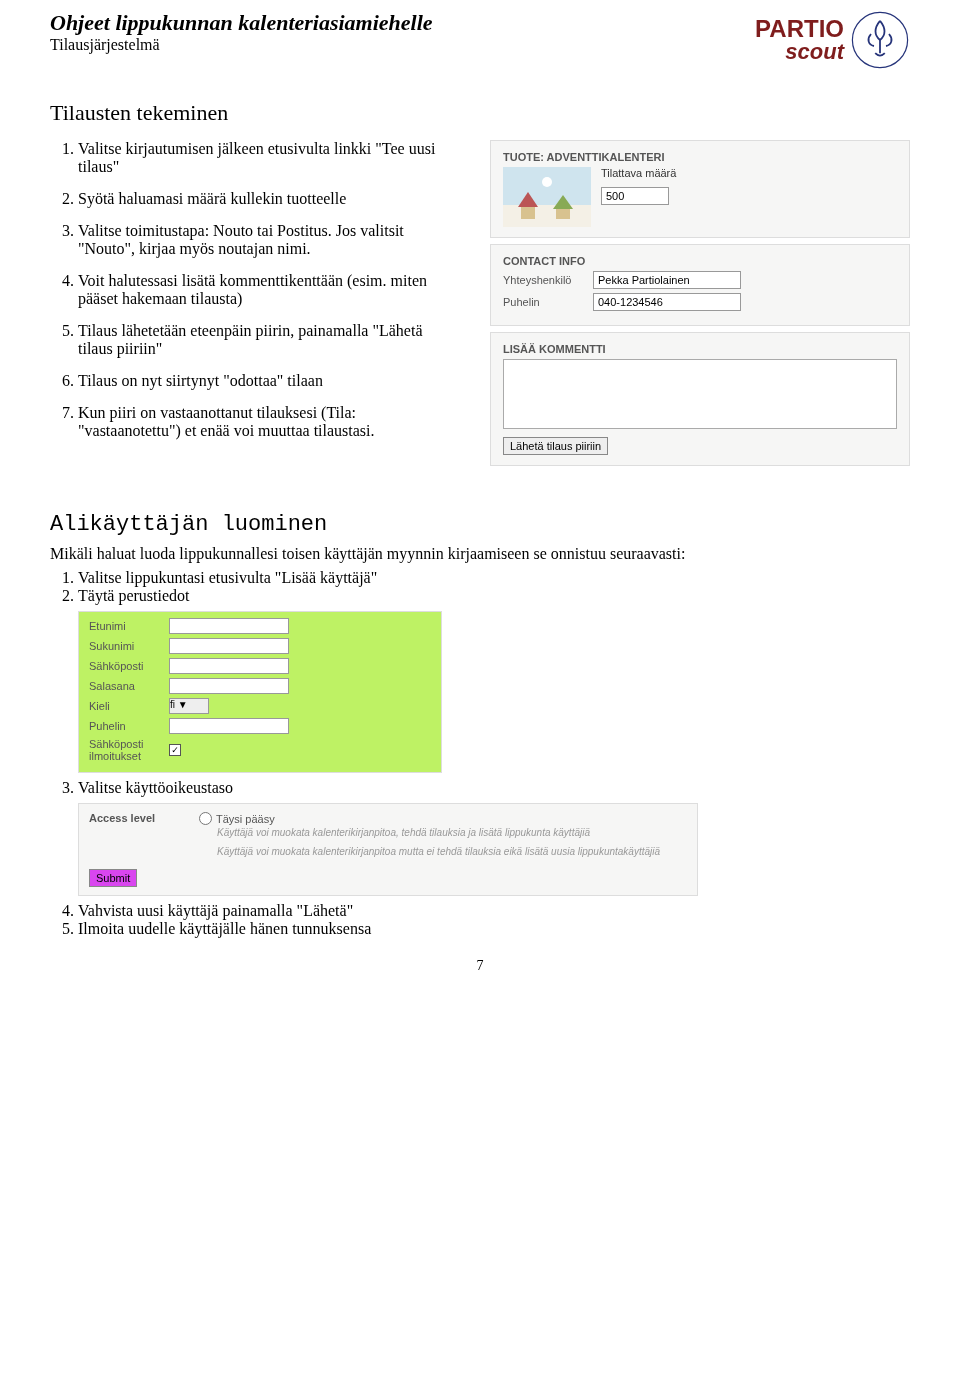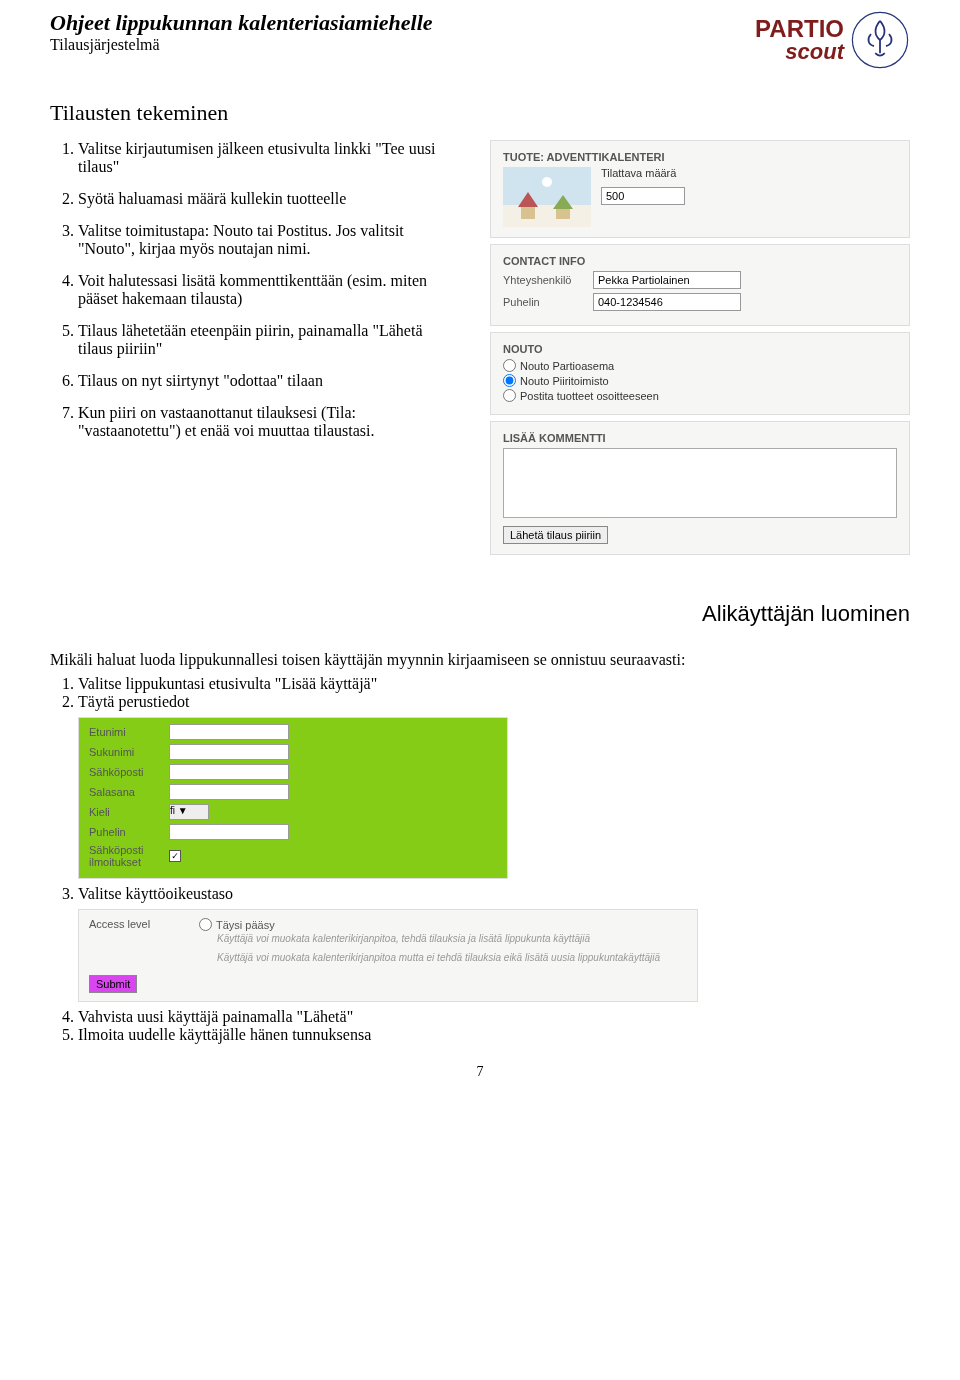--- a/index.html
+++ b/index.html
@@ -23,39 +23,39 @@
   .left-col { flex: 0 0 410px; font-size: 16px; font-family: Garamond, Georgia, serif; }
   .left-col ol { padding-left: 28px; }
   .left-col li { margin-bottom: 14px; }
   .right-col { flex: 1; }
   .form-block { border: 1px solid #ddd; background: #f6f6f5; padding: 10px 12px; font-family: Arial, sans-serif; font-size: 11px; color: #333; margin-bottom: 6px; }
   .form-label { font-weight: bold; color: #555; margin-bottom: 4px; }
   .product-row { display: flex; gap: 10px; }
   .product-img { width: 88px; height: 60px; }
   .product-right { flex: 1; }
   .input { border: 1px solid #999; background: #fff; font-size: 11px; padding: 2px 4px; font-family: Arial, sans-serif; }
-  .small-input { width: 84px; }
+  .small-input { width: 68px; }
   .wide-input { width: 148px; }
   .row { display: flex; align-items: center; margin-bottom: 4px; }
   .row .lbl { width: 90px; color: #555; }
   .radio-row { display: flex; align-items: center; gap: 4px; margin-bottom: 2px; }
   .textarea { width: 100%; height: 70px; border: 1px solid #aaa; background: #fff; resize: none; }
   .btn { border: 1px solid #888; background: #eee; font-size: 11px; padding: 2px 6px; font-family: Arial, sans-serif; cursor: pointer; margin-top: 6px; }
-  .sub-section-title { font-size: 22px; font-family: Liberation Sans, sans-serif; margin-bottom: 24px; margin-top: 30px; text-align: right; }
+  .sub-section-title { font-size: 22px; font-family: Liberation Mono, monospace; margin-bottom: 8px; margin-top: 30px; }
   .body-text { font-size: 16px; font-family: Garamond, Georgia, serif; margin-bottom: 6px; }
   .body-text ol { padding-left: 28px; }
-  .form2 { border: 1px solid #ddd; background: #84cc16; padding: 6px 10px; font-family: Arial, sans-serif; font-size: 11px; width: 430px; margin: 6px 0 6px 28px; }
+  .form2 { border: 1px solid #ddd; background: #bef264; padding: 6px 10px; font-family: Arial, sans-serif; font-size: 11px; width: 364px; margin: 6px 0 6px 28px; }
   .form2 .row { margin-bottom: 4px; }
   .form2 .row .lbl { width: 80px; color: #555; }
   .form2 .empty-input { border: 1px solid #999; background: #fff; width: 120px; height: 16px; }
   .select { border: 1px solid #999; background: #eee; width: 40px; height: 16px; font-size: 10px; }
   .checkbox-box { width: 12px; height: 12px; border: 1px solid #555; background: #fff; display: inline-flex; align-items: center; justify-content: center; font-size: 9px; }
   .access-block { border: 1px solid #ddd; background: #f6f6f5; padding: 8px 10px; font-family: Arial, sans-serif; font-size: 11px; width: 620px; margin: 6px 0 6px 28px; color: #555; }
   .access-row { display: flex; gap: 30px; }
-  .access-lbl { width: 80px; }
+  .access-lbl { width: 80px; font-weight: bold; }
   .access-opts { flex: 1; }
   .access-desc { color: #999; font-style: italic; margin: 2px 0 8px 18px; font-size: 10px; }
   .submit-btn { border: 1px solid #888; background: #d946ef; padding: 2px 6px; font-size: 11px; margin-top: 4px; cursor: pointer; }
   .page-num { text-align: center; font-size: 14px; margin-top: 20px; font-family: Garamond, Georgia, serif; }
 </style>
 </head>
 <body>
 
 <div class="header">
   <div class="header-left">
@@ -115,35 +115,20 @@
       <div class="row">
         <span class="lbl">Yhteyshenkilö</span>
         <input class="input wide-input" value="Pekka Partiolainen" style="">
       </div>
       <div class="row">
         <span class="lbl">Puhelin</span>
         <input class="input wide-input" value="040-1234546" style="">
       </div>
     </div>
 
-    <div class="form-block">
-      <div class="form-label">NOUTO</div>
-      <div class="radio-row">
-        <input type="radio" name="p" style="">
-        <span>Nouto Partioasema</span>
-      </div>
-      <div class="radio-row">
-        <input type="radio" name="p" checked="" style="">
-        <span>Nouto Piiritoimisto</span>
-      </div>
-      <div class="radio-row">
-        <input type="radio" name="p" style="">
-        <span>Postita tuotteet osoitteeseen</span>
-      </div>
-    </div>
 
     <div class="form-block">
       <div class="form-label">LISÄÄ KOMMENTTI</div>
       <textarea class="textarea" style=""></textarea>
       <button class="btn">Lähetä tilaus piiriin</button>
     </div>
   </div>
 </div>
 
 <div class="sub-section-title">Alikäyttäjän luominen</div>

